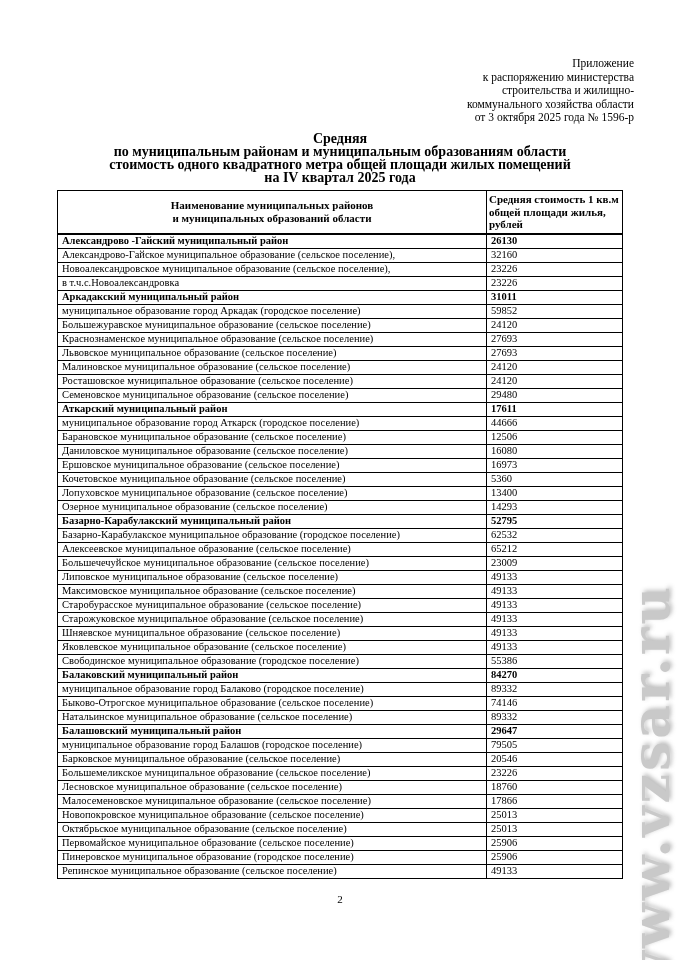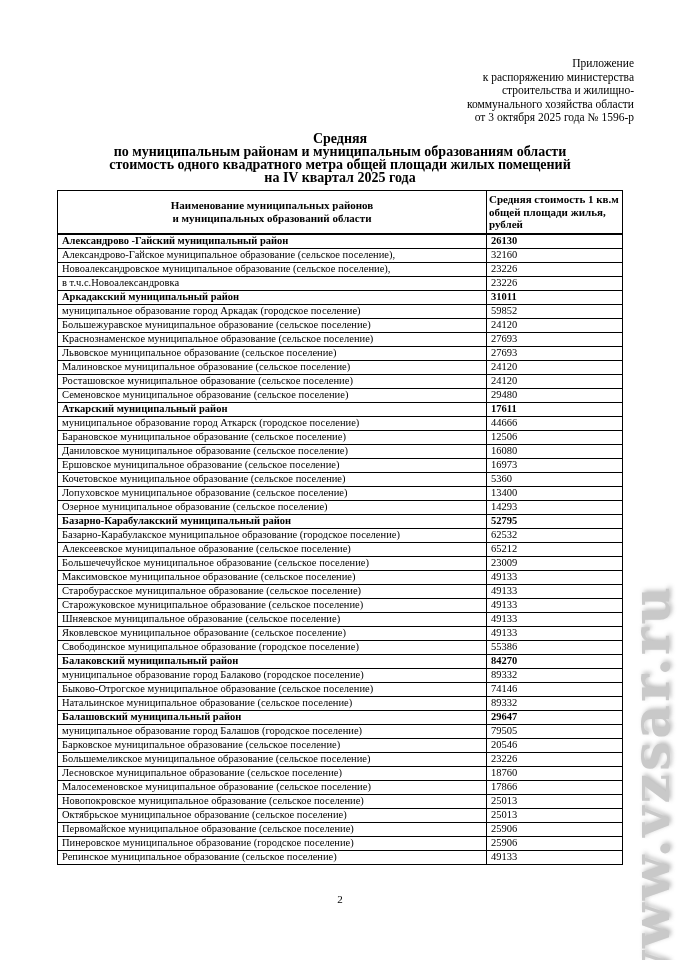--- a/index.html
+++ b/index.html
@@ -210,20 +210,24 @@
         </tr>
         <tr>
           <td class="name-col">Алексеевское муниципальное образование (сельское поселение)</td>
           <td class="val-col">65212</td>
         </tr>
         <tr>
           <td class="name-col">Большечечуйское муниципальное образование (сельское поселение)</td>
           <td class="val-col">23009</td>
         </tr>
         <tr>
+          <td class="name-col">Липовское муниципальное образование (сельское поселение)</td>
+          <td class="val-col">49133</td>
+        </tr>
+        <tr>
           <td class="name-col">Максимовское муниципальное образование (сельское поселение)</td>
           <td class="val-col">49133</td>
         </tr>
         <tr>
           <td class="name-col">Старобурасское муниципальное образование (сельское поселение)</td>
           <td class="val-col">49133</td>
         </tr>
         <tr>
           <td class="name-col">Старожуковское муниципальное образование (сельское поселение)</td>
           <td class="val-col">49133</td>

